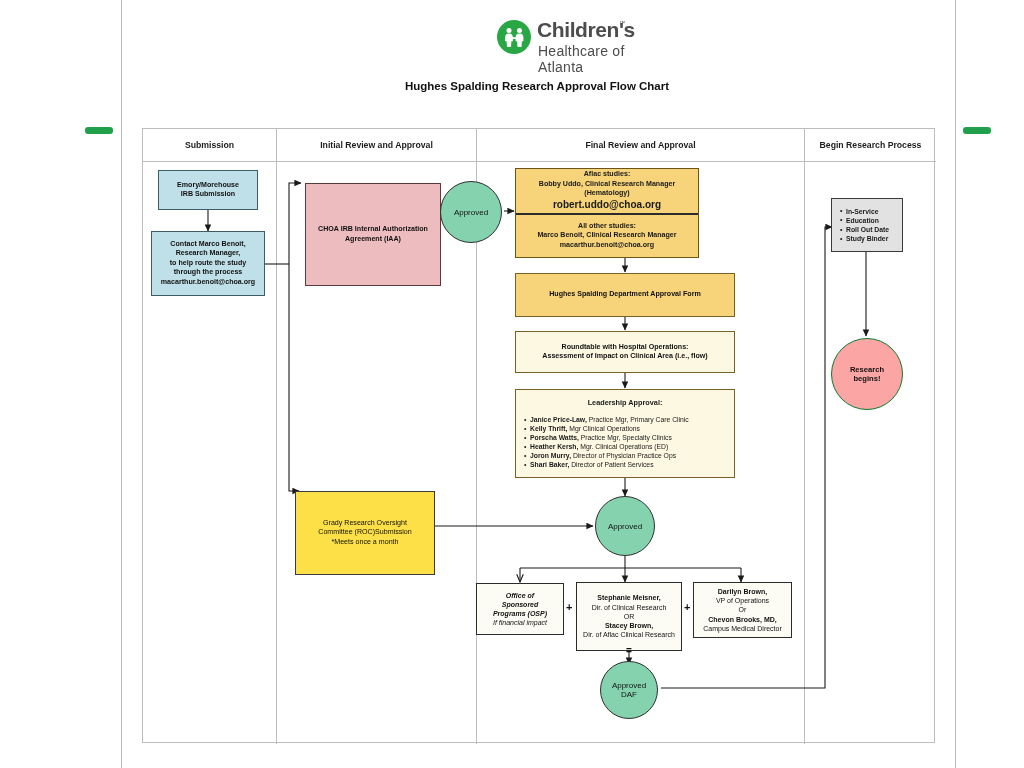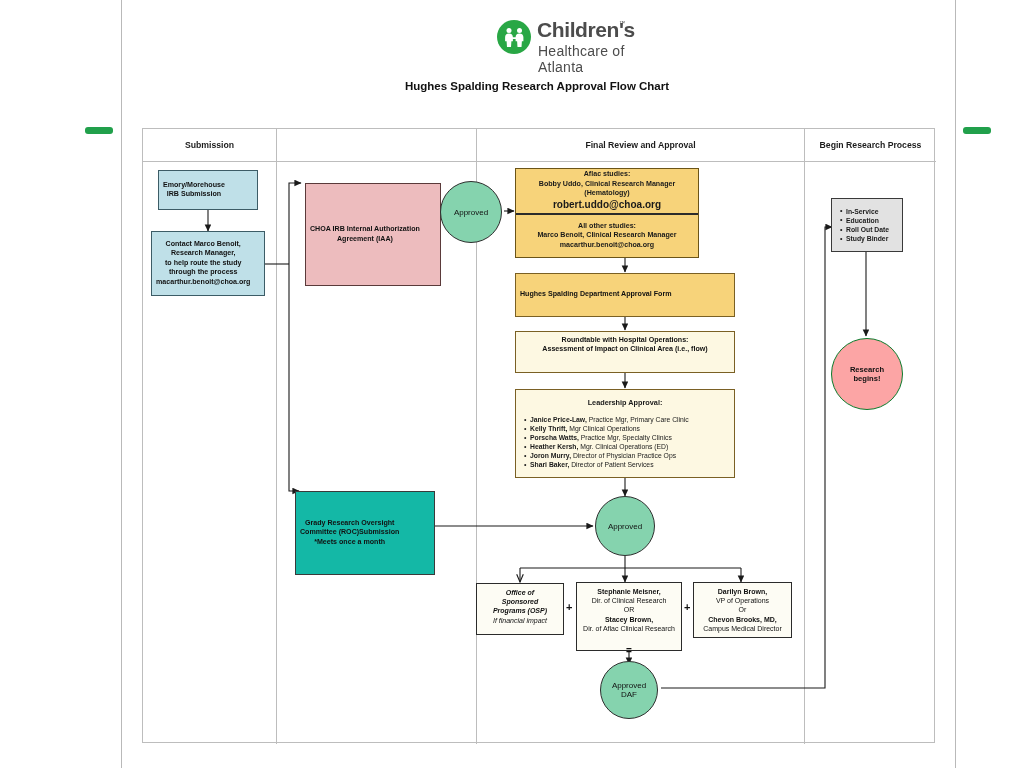--- a/index.html
+++ b/index.html
@@ -26,32 +26,32 @@
   .green-tab{height:7px;border-radius:3px;background:#21a04b;}
 
   
   #lanes{left:117px;top:128px;width:793px;height:615px;border:1px solid #bdbdbd;background:#fff;}
   .lane-div{position:absolute;top:0;width:1px;height:615px;background:#bdbdbd;}
   #header-rule{position:absolute;left:0;top:32px;width:793px;height:1px;background:#bdbdbd;}
   .lane-head{position:absolute;top:0;height:32px;line-height:32px;text-align:center;font-size:8.7px;font-weight:bold;color:#1c1c1c;}
 
   
   .node{position:absolute;box-sizing:border-box;border:1px solid #3a3a3a;
-        display:flex;align-items:center;justify-content:flex-start;text-align:center;
-        font-size:7.1px;line-height:1.32;padding:4px 4px;color:#111;}
+        display:flex;align-items:center;justify-content:center;text-align:center;
+        font-size:7.1px;line-height:1.32;padding:15px 4px;color:#111;}
   .node.bold{font-weight:bold;}
   .circle{position:absolute;box-sizing:border-box;border-radius:50%;
           display:flex;align-items:center;justify-content:center;text-align:center;
           font-size:8px;color:#111;}
 
   .blue{background:#bfe0e8;border-color:#3c5c66;}
   .pink{background:#edbcbe;border-color:#5a3a3a;}
   .gold{background:#f7d37a;border-color:#7a6024;}
   .cream{background:#fdf8e2;border-color:#7a6024;}
-  .purple{background:#14b8a6;border-color:#3a3a3a;font-weight:bold;}
+  .purple{background:#fde047;border-color:#3a3a3a;}
   .grayb{background:#e2e2e2;border-color:#3a3a3a;}
   .white{background:#fdfcf4;border-color:#2b2b2b;}
   .mint{background:#85d3ae;border:1.4px solid #2e2e2e;}
   .green-solid{background:#fca5a5;border:1.4px solid #0c7a2b;}
 
   .plus{position:absolute;font-size:11px;font-weight:bold;color:#111;}
   .eq{position:absolute;font-size:10px;font-weight:bold;color:#111;letter-spacing:-1px;}
 
   ul.tight{margin:0;padding:0 0 0 8px;list-style:none;text-align:left;font-size:6.8px;line-height:1.34;}
   ul.tight li{position:relative;padding-left:6px;white-space:nowrap;}
@@ -88,20 +88,21 @@
 
   <div class="abs" id="chart-title">Hughes Spalding Research Approval Flow Chart</div>
 
   <div class="abs" id="lanes">
     <div id="header-rule"></div>
     <div class="lane-div" style="left:133px;"></div>
     <div class="lane-div" style="left:333px;"></div>
     <div class="lane-div" style="left:661px;"></div>
 
     <div class="lane-head" style="left:0px;width:133px;">Submission</div>
+    <div class="lane-head" style="left:134px;width:199px;">Initial Review and Approval</div>
     <div class="lane-head" style="left:334px;width:327px;">Final Review and Approval</div>
     <div class="lane-head" style="left:662px;width:131px;">Begin Research Process</div>
   </div>
 
   <svg id="wires">
     <defs>
       <marker id="ah" markerWidth="7" markerHeight="7" refX="6" refY="3" orient="auto">
         <path d="M0,0 L6.5,3 L0,6 z" fill="#1a1a1a"></path>
       </marker>
       <marker id="ahs" markerWidth="8" markerHeight="8" refX="7" refY="3.2" orient="auto">

